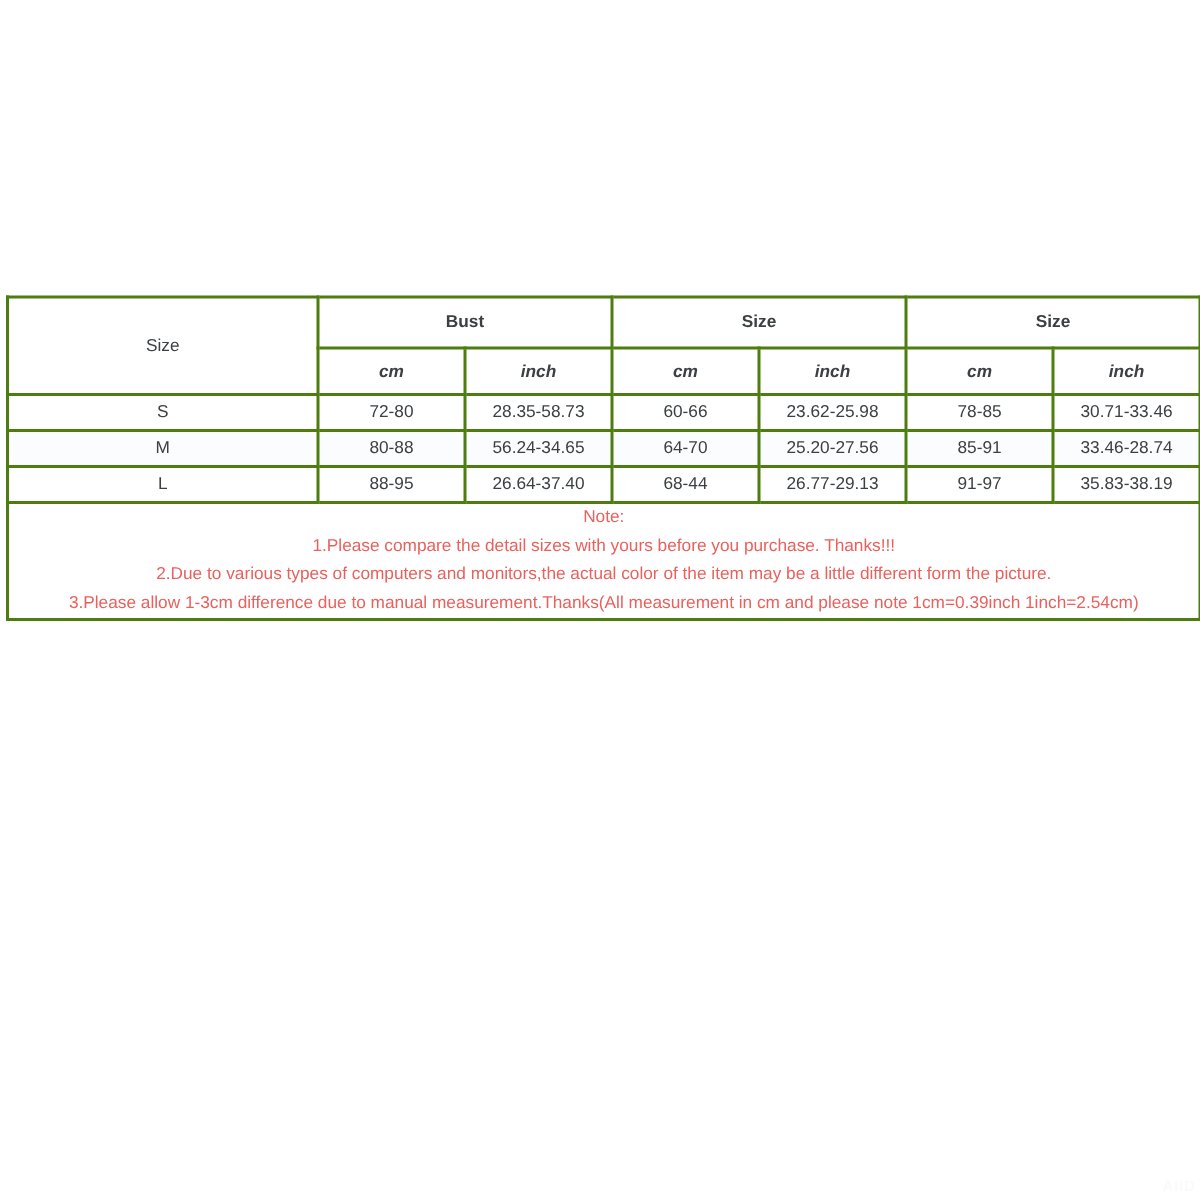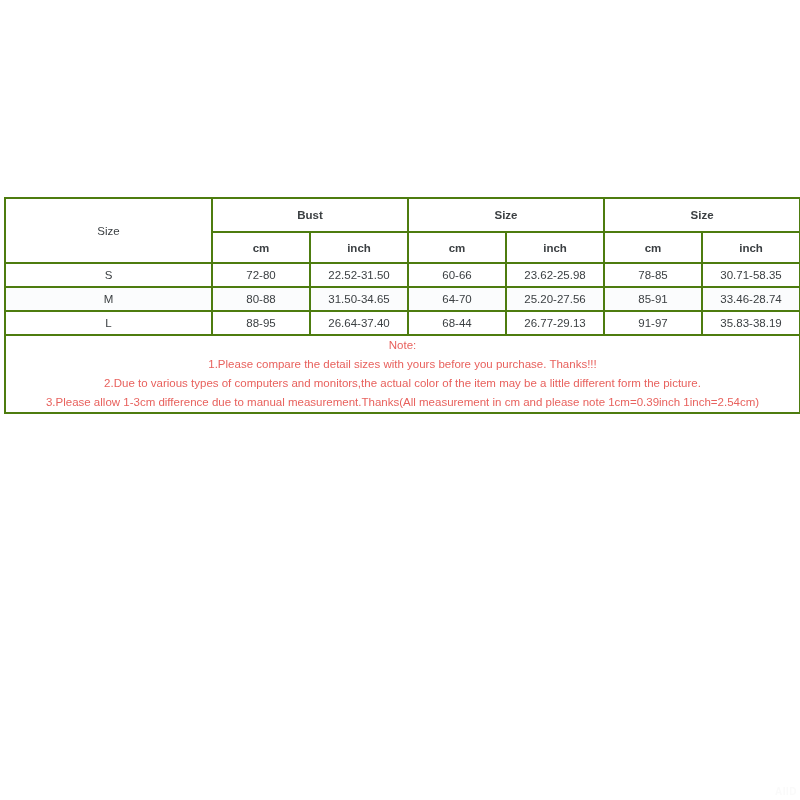--- a/index.html
+++ b/index.html
@@ -55,20 +55,21 @@
     color: #222629;
   }
 
   
   td.hdr-unit {
     background: #f4f7fa;
     font-weight: bold;
     font-size: 12px;
     color: #222629;
     height: 29px;
+    font-style: italic;
   }
 
   
   tr.data-row td {
     height: 22px;
     font-size: 11.5px;
     color: #3c4043;
   }
 
   tr.data-row.tint td {
@@ -138,31 +139,31 @@
         <td class="hdr-unit">inch</td>
         <td class="hdr-unit">cm</td>
         <td class="hdr-unit">inch</td>
         <td class="hdr-unit">cm</td>
         <td class="hdr-unit">inch</td>
       </tr>
 
       <tr class="data-row">
         <td class="size-cell">S</td>
         <td>72-80</td>
-        <td>22.52-31.50</td>
+        <td>28.35-58.73</td>
         <td>60-66</td>
         <td>23.62-25.98</td>
         <td>78-85</td>
-        <td>30.71-58.35</td>
+        <td>30.71-33.46</td>
       </tr>
 
       <tr class="data-row tint">
         <td class="size-cell">M</td>
         <td>80-88</td>
-        <td>31.50-34.65</td>
+        <td>56.24-34.65</td>
         <td>64-70</td>
         <td>25.20-27.56</td>
         <td>85-91</td>
         <td>33.46-28.74</td>
       </tr>
 
       <tr class="data-row">
         <td class="size-cell">L</td>
         <td>88-95</td>
         <td>26.64-37.40</td>

